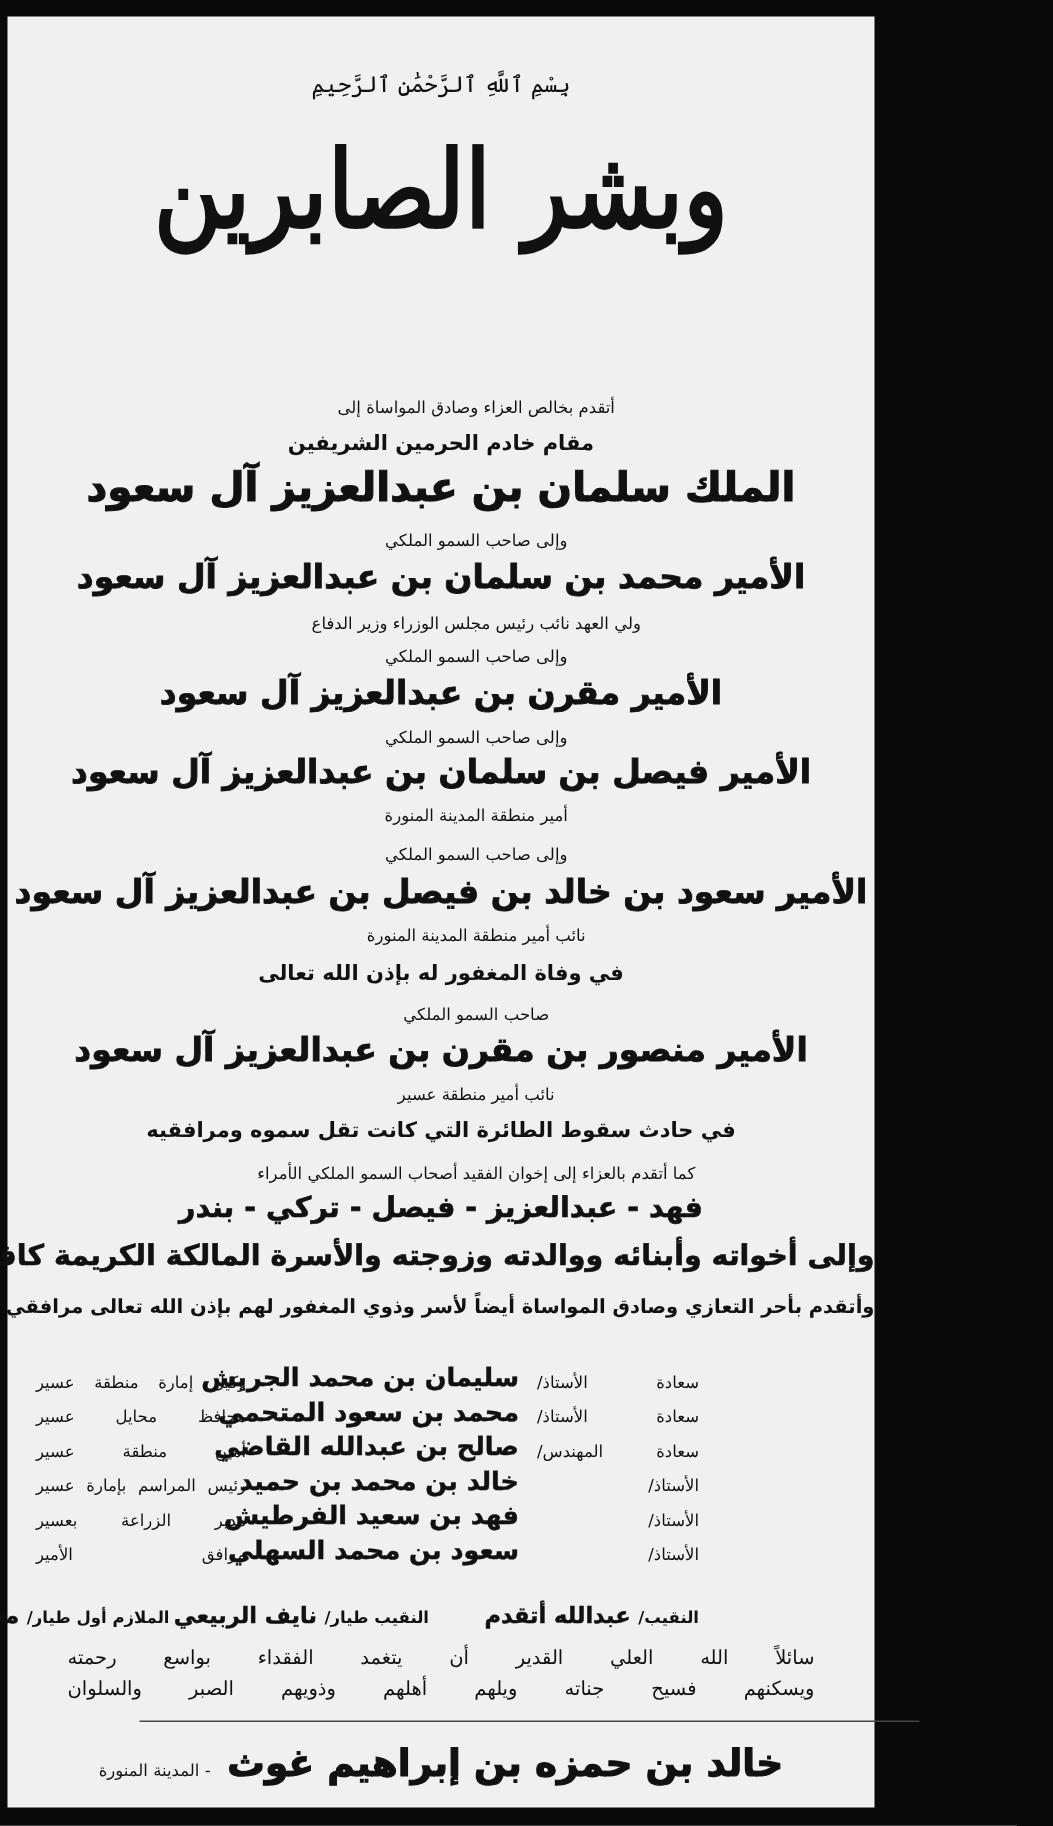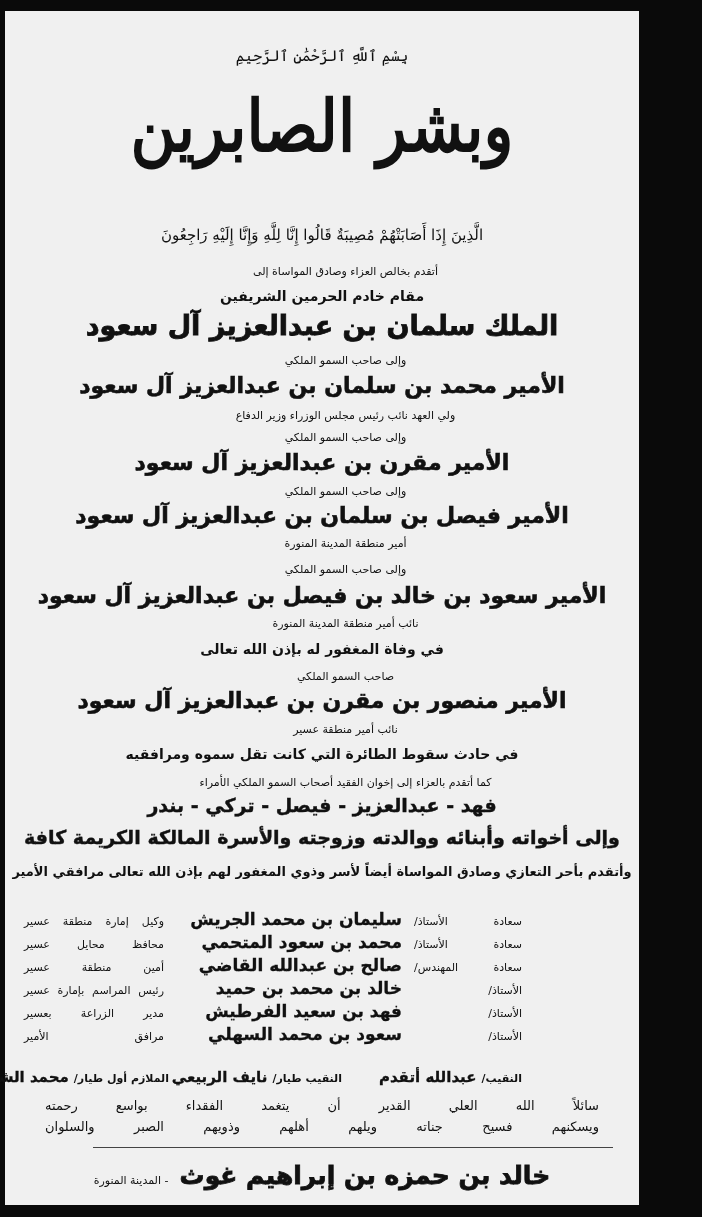--- a/index.html
+++ b/index.html
@@ -12,21 +12,21 @@
       height: 1217px;
       position: relative;
       overflow: hidden;
       font-family: "DejaVu Sans", sans-serif;
       color: #111;
     }
     .frame {
       position: absolute;
       left: 5px;
       top: 11px;
-      width: 634px;
+      width: 578px;
       height: 1194px;
       background: #f0f0f0;
       direction: rtl;
       text-align: center;
     }
     .line {
       position: absolute;
       left: 0;
       right: 0;
       white-space: nowrap;
@@ -173,21 +173,20 @@
       margin-right: 6px;
     }
   </style>
 </head>
 <body>
 
 <div class="frame">
 
   <div class="line basmala">بِسْمِ ٱللَّهِ ٱلرَّحْمَٰنِ ٱلرَّحِيمِ</div>
   <div class="line calligraphy">وبشر الصابرين</div>
-  <div class="line verse">الَّذِينَ إِذَا أَصَابَتْهُمْ مُصِيبَةٌ قَالُوا إِنَّا لِلَّهِ وَإِنَّا إِلَيْهِ رَاجِعُونَ</div>
 
   <div class="line small" style="top:254px">أتقدم بخالص العزاء وصادق المواساة إلى</div>
   <div class="line med-bold" style="top:277px">مقام خادم الحرمين الشريفين</div>
   <div class="line huge" style="top:299px">الملك سلمان بن عبدالعزيز آل سعود</div>
 
   <div class="line small" style="top:343px">وإلى صاحب السمو الملكي</div>
   <div class="line big" style="top:362px">الأمير محمد بن سلمان بن عبدالعزيز آل سعود</div>
   <div class="line small" style="top:398px">ولي العهد نائب رئيس مجلس الوزراء وزير الدفاع</div>
 
   <div class="line small" style="top:420px">وإلى صاحب السمو الملكي</div>

